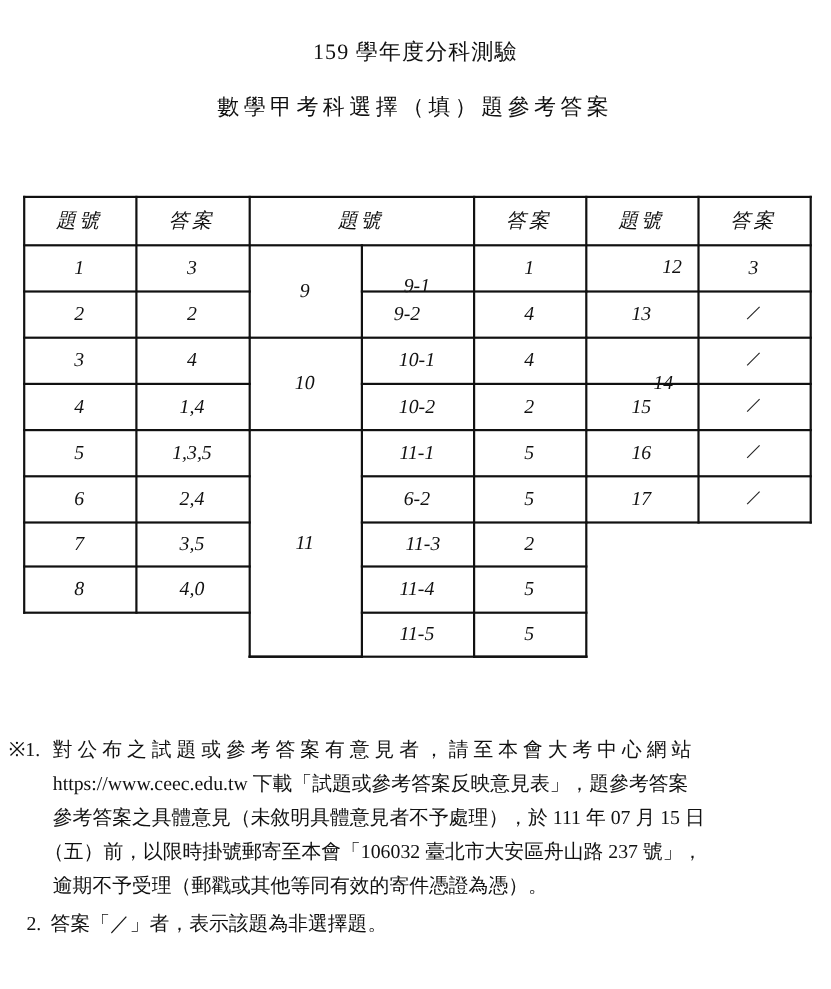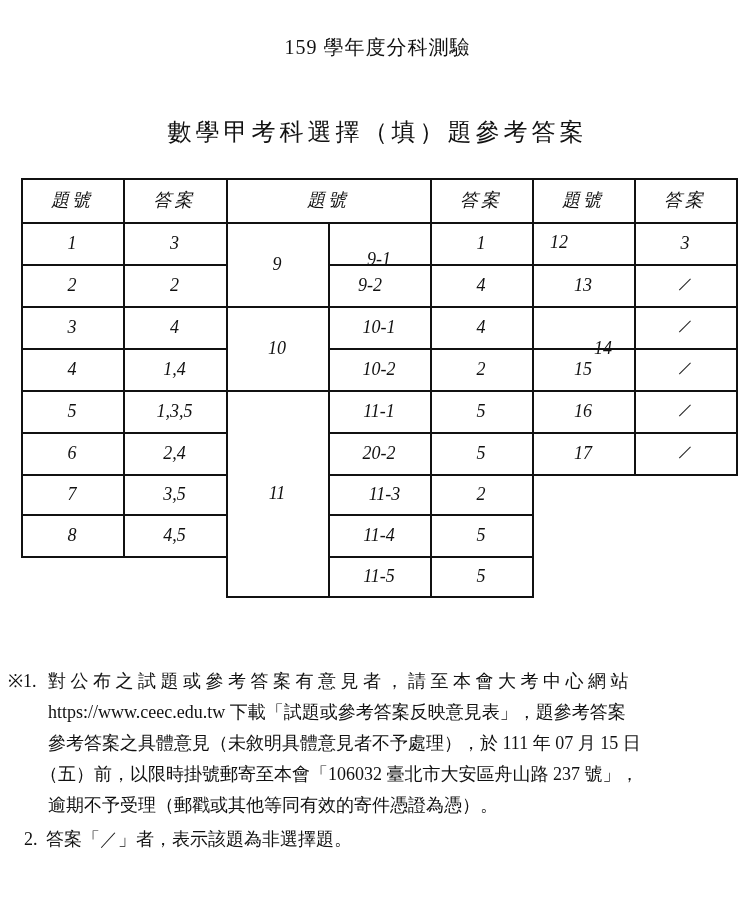--- a/index.html
+++ b/index.html
@@ -1,20 +1,20 @@
 <!DOCTYPE html>
 <html><head>
 <meta charset="utf-8">
 <style>
   html, body { margin:0; padding:0; background:#ffffff; }
   body { width:755px; height:899px; position:relative; overflow:hidden;
          font-family: "Liberation Serif", "DejaVu Serif", serif; color:#111; }
   .title { position:absolute; left:0; width:755px; text-align:center; }
   .t1 { top:34px; font-size:20px; letter-spacing:1px; }
-  .t2 { top:84px; font-size:24px; letter-spacing:4px;margin-top:32px; }
+  .t2 { top:84px; font-size:20px; letter-spacing:4px; }
   .cell { position:absolute; box-sizing:border-box; display:flex; align-items:center;
           justify-content:center; font-size:18px;font-style:italic; }
   .hline { position:absolute; height:1.5px; background:#111; }
   .vline { position:absolute; width:1.5px; background:#111; }
   .hd { font-size:18px; letter-spacing:3px; }
   .slash { display:inline-block; width:16px; height:1.3px; background:#222; transform:rotate(-45deg); }
   .notes { position:absolute; left:0; top:666px; width:755px; font-size:18px; line-height:31px; }
   .note-line { position:absolute; white-space:nowrap; }
 </style>
 </head>
@@ -38,43 +38,43 @@
     <div class="cell" style="left: 123px; top: 306px; width: 103px; height: 42px;">4</div>
     <div class="cell" style="left: 21px; top: 348px; width: 102px; height: 42px;">4</div>
     <div class="cell" style="left: 123px; top: 348px; width: 103px; height: 42px;">1,4</div>
     <div class="cell" style="left: 21px; top: 390px; width: 102px; height: 42px;">5</div>
     <div class="cell" style="left: 123px; top: 390px; width: 103px; height: 42px;">1,3,5</div>
     <div class="cell" style="left: 21px; top: 432px; width: 102px; height: 42px;">6</div>
     <div class="cell" style="left: 123px; top: 432px; width: 103px; height: 42px;">2,4</div>
     <div class="cell" style="left: 21px; top: 474px; width: 102px; height: 40px;">7</div>
     <div class="cell" style="left: 123px; top: 474px; width: 103px; height: 40px;">3,5</div>
     <div class="cell" style="left: 21px; top: 514px; width: 102px; height: 42px;">8</div>
-    <div class="cell" style="left: 123px; top: 514px; width: 103px; height: 42px;">4,5</div>
+    <div class="cell" style="left: 123px; top: 514px; width: 103px; height: 42px;">4,0</div>
     <div class="cell" style="left: 226px; top: 222px; width: 102px; height: 84px;">9</div>
     <div class="cell" style="left: 328px; top: 238px; width: 102px; height: 42px;">9-1</div>
     <div class="cell" style="left: 430px; top: 222px; width: 102px; height: 42px;">1</div>
     <div class="cell" style="left: 328px; top: 264px; width: 84px; height: 42px;">9-2</div>
     <div class="cell" style="left: 430px; top: 264px; width: 102px; height: 42px;">4</div>
     <div class="cell" style="left: 226px; top: 306px; width: 102px; height: 84px;">10</div>
     <div class="cell" style="left: 328px; top: 306px; width: 102px; height: 42px;">10-1</div>
     <div class="cell" style="left: 430px; top: 306px; width: 102px; height: 42px;">4</div>
     <div class="cell" style="left: 328px; top: 348px; width: 102px; height: 42px;">10-2</div>
     <div class="cell" style="left: 430px; top: 348px; width: 102px; height: 42px;">2</div>
     <div class="cell" style="left: 226px; top: 390px; width: 102px; height: 206px;">11</div>
     <div class="cell" style="left: 328px; top: 390px; width: 102px; height: 42px;">11-1</div>
     <div class="cell" style="left: 430px; top: 390px; width: 102px; height: 42px;">5</div>
-    <div class="cell" style="left: 328px; top: 432px; width: 102px; height: 42px;">20-2</div>
+    <div class="cell" style="left: 328px; top: 432px; width: 102px; height: 42px;">6-2</div>
     <div class="cell" style="left: 430px; top: 432px; width: 102px; height: 42px;">5</div>
     <div class="cell" style="left: 328px; top: 474px; width: 102px; height: 40px; padding-left: 11px;">11-3</div>
     <div class="cell" style="left: 430px; top: 474px; width: 102px; height: 40px;">2</div>
     <div class="cell" style="left: 328px; top: 514px; width: 102px; height: 42px;">11-4</div>
     <div class="cell" style="left: 430px; top: 514px; width: 102px; height: 42px;">5</div>
     <div class="cell" style="left: 328px; top: 556px; width: 102px; height: 40px;">11-5</div>
     <div class="cell" style="left: 430px; top: 556px; width: 102px; height: 40px;">5</div>
-    <div class="cell" style="left: 508px; top: 222px; width: 102px; height: 41px; text-align: right;">12</div>
+    <div class="cell" style="left: 560px; top: 222px; width: 102px; height: 41px; text-align: right;">12</div>
     <div class="cell" style="left: 634px; top: 222px; width: 102px; height: 42px;">3</div>
     <div class="cell" style="left: 532px; top: 264px; width: 102px; height: 42px;">13</div>
     <div class="cell" style="left: 634px; top: 264px; width: 102px; height: 42px;">
       <span class="slash"></span>
     </div>
     <div class="cell" style="left: 552px; top: 306px; width: 102px; height: 42px; margin-top: 21px;">14</div>
     <div class="cell" style="left: 634px; top: 306px; width: 102px; height: 42px;">
       <span class="slash"></span>
     </div>
     <div class="cell" style="left: 532px; top: 348px; width: 102px; height: 42px;">15</div>

